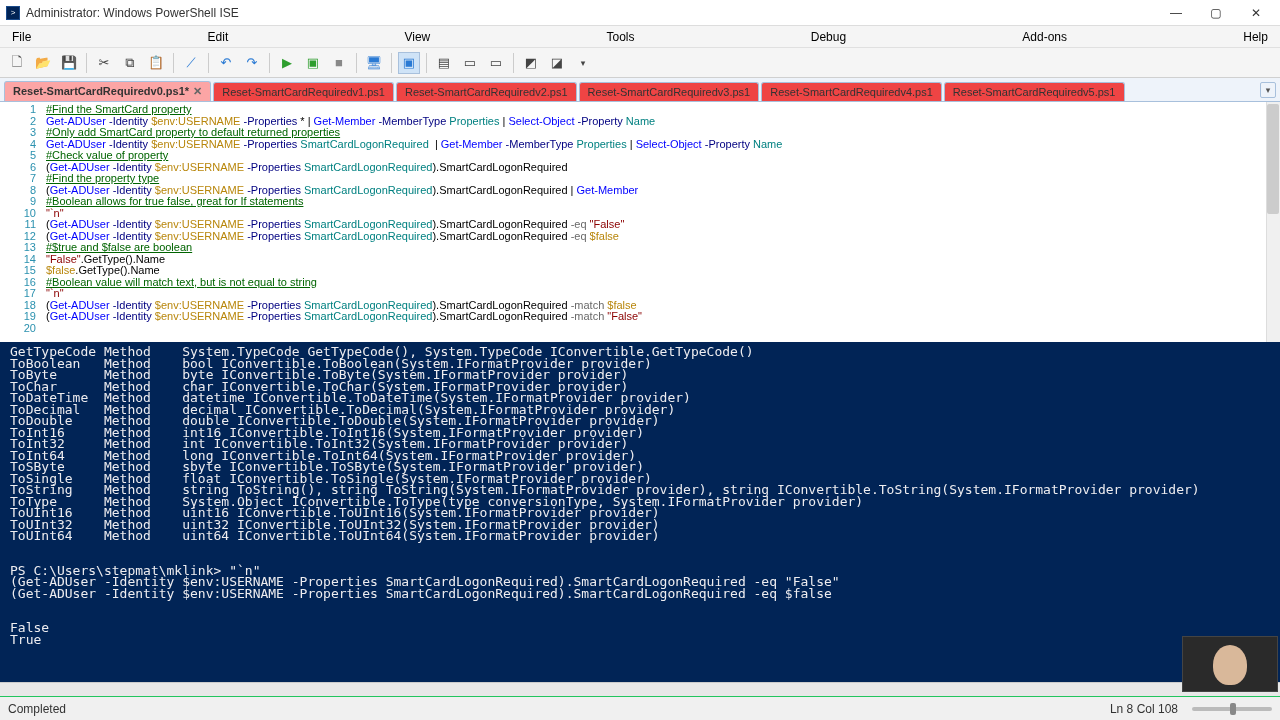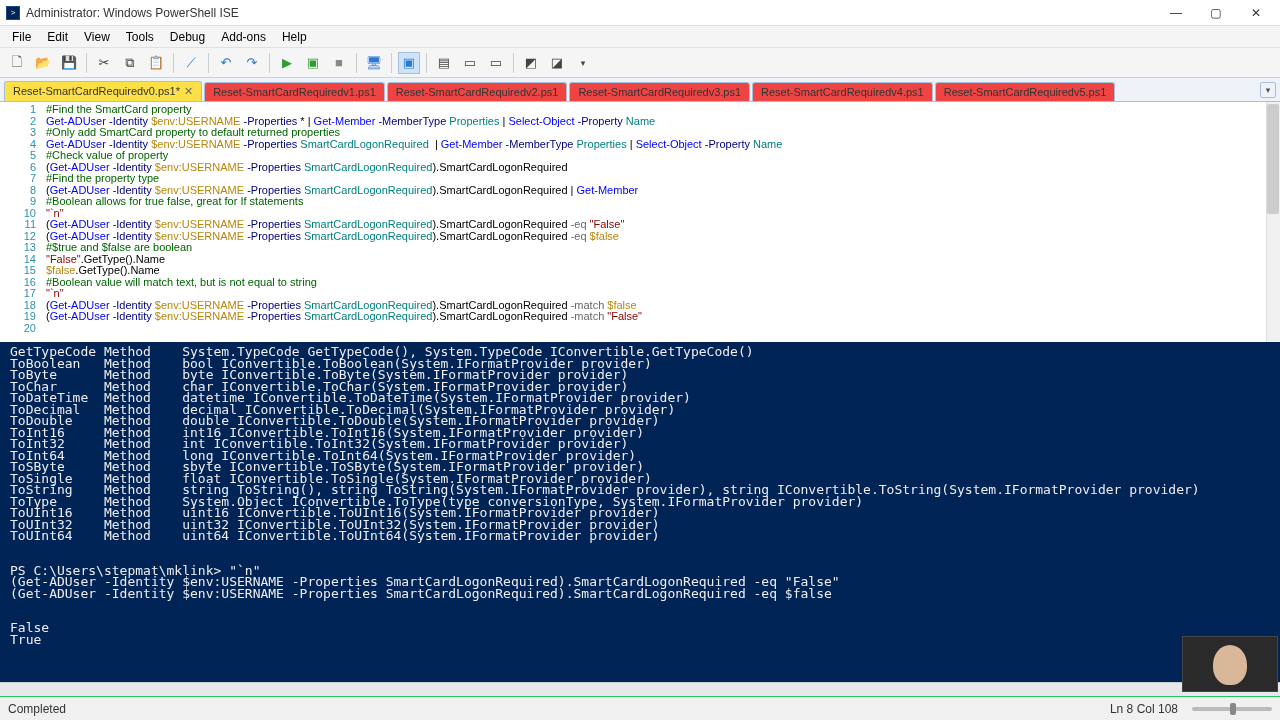--- a/index.html
+++ b/index.html
@@ -1,34 +1,34 @@
 <!DOCTYPE html>
 <html><head>
 <meta charset="utf-8">
 <style>
 * { margin: 0; padding: 0; box-sizing: border-box; font-family: "Segoe UI", Tahoma, sans-serif; }
 body { width: 1280px; height: 720px; overflow: hidden; background: #f0f0f0; display: flex; flex-direction: column; }
 .titlebar { height: 26px; background: #fff; border-bottom: 1px solid #ddd; display: flex; align-items: center; padding: 0 6px; font-size: 12px; color: #333; }
 .titlebar .ps-icon { width: 14px; height: 14px; background: #012456; border: 1px solid #1a4a8a; margin-right: 6px; display: inline-flex; align-items: center; justify-content: center; color: #fff; font-size: 8px; }
 .titlebar .win-controls { margin-left: auto; display: flex; gap: 20px; padding-right: 8px; }
 .titlebar .win-controls span { width: 20px; text-align: center; cursor: default; }
-.menubar { height: 22px; background: #f5f5f5; display: flex; align-items: center; padding: 0 4px; font-size: 12px; border-bottom: 1px solid #e0e0e0; }
+.menubar { height: 22px; background: #f5f5f5; display: flex; align-items: center; padding: 0 4px; font-size: 12px; border-bottom: 1px solid #e0e0e0; justify-content: space-between; }
 .menubar span { padding: 2px 8px; }
 .toolbar { height: 30px; background: #f5f5f5; border-bottom: 1px solid #d0d0d0; display: flex; align-items: center; padding: 0 6px; gap: 4px; }
 .tb-btn { width: 22px; height: 22px; display: inline-flex; align-items: center; justify-content: center; font-size: 13px; color: #444; border: 1px solid transparent; }
 .tb-sep { width: 1px; height: 20px; background: #ccc; margin: 0 2px; }
 .tabstrip { height: 24px; background: #eef3fa; border-bottom: 1px solid #a8c0dc; display: flex; align-items: flex-end; padding: 0 4px; gap: 2px; font-size: 11px; }
 .tab { padding: 3px 8px; border: 1px solid #a8c0dc; border-bottom: none; background: #ef4444; border-radius: 3px 3px 0 0; color: #333; white-space: nowrap; }
-.tab.active { background: #fde047; font-weight: normal; }
+.tab.active { background: #fca5a5; font-weight: bold; }
 .tab .close { margin-left: 4px; color: #666; }
 .tab-expand { margin-left: auto; width: 16px; height: 16px; border: 1px solid #a8c0dc; border-radius: 2px; display:flex; align-items:center; justify-content:center; font-size:9px; color:#555; margin-bottom:3px; }
 .editor { flex: 0 0 240px; background: #fff; overflow: hidden; position: relative; font-family: "Lucida Console","Consolas",monospace; font-size: 11px; line-height: 11.5px; display: flex; }
 .gutter { width: 42px; text-align: right; color: #2b91af; padding: 2px 6px 2px 2px; }
 .code { flex: 1; padding: 2px 4px; white-space: pre; color: #000; }
-.c-comment { color: #006400; }
+.c-comment { color: #006400; text-decoration: underline; }
 .c-cmd { color: #0000ff; }
 .c-param { color: #000080; }
 .c-var { color: #b8860b; }
 .c-str { color: #8b0000; }
 .c-type { color: #008080; }
 .c-op { color: #696969; text-align: center; }
 .editor-scroll { position:absolute; right:0; top:0; width:14px; height:100%; background:#f0f0f0; border-left:1px solid #ddd;}
 .editor-scroll .thumb { position:absolute; right:1px; top:2px; width:12px; height:110px; background:#ccc; border-radius:2px;}
 .console { flex: 1; background: #012456; color: #eeedf0; font-family: "Lucida Console","Consolas",monospace; font-size: 13px; line-height: 11.5px; padding: 4px 10px; white-space: pre; overflow: hidden; position: relative; }
 .console-hscroll { height:14px; background:#e8e8e8; border-top:1px solid #ccc; }

